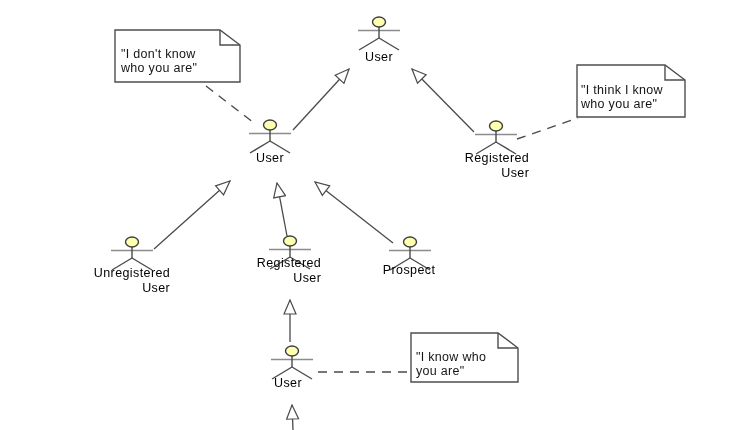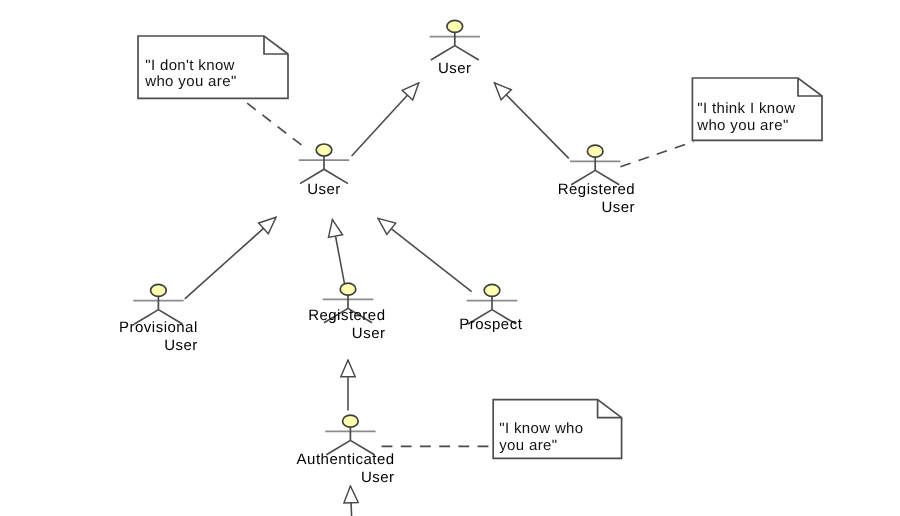--- a/index.html
+++ b/index.html
@@ -127,32 +127,31 @@
     <div>User</div>
   </div>
   <div class="actor-label" style="left:270px;top:151px">
     <div>User</div>
   </div>
   <div class="actor-label" style="left:497px;top:151px">
     <div>Registered</div>
     <div>User</div>
   </div>
   <div class="actor-label" style="left:132px;top:266px">
-    <div>Provisional</div>
+    <div>Unregistered</div>
     <div>User</div>
   </div>
   <div class="actor-label" style="left:289px;top:256px">
     <div>Registered</div>
     <div>User</div>
   </div>
   <div class="actor-label" style="left:409px;top:263px">
     <div>Prospect</div>
   </div>
   <div class="actor-label" style="left:288px;top:376px">
-    <div>Authenticated</div>
     <div>User</div>
   </div>
 
   <div class="note-text" style="left:121px;top:47px">
     <div>"I don't know</div>
     <div>who you are"</div>
   </div>
   <div class="note-text" style="left:581px;top:83px">
     <div>"I think I know</div>
     <div>who you are"</div>

